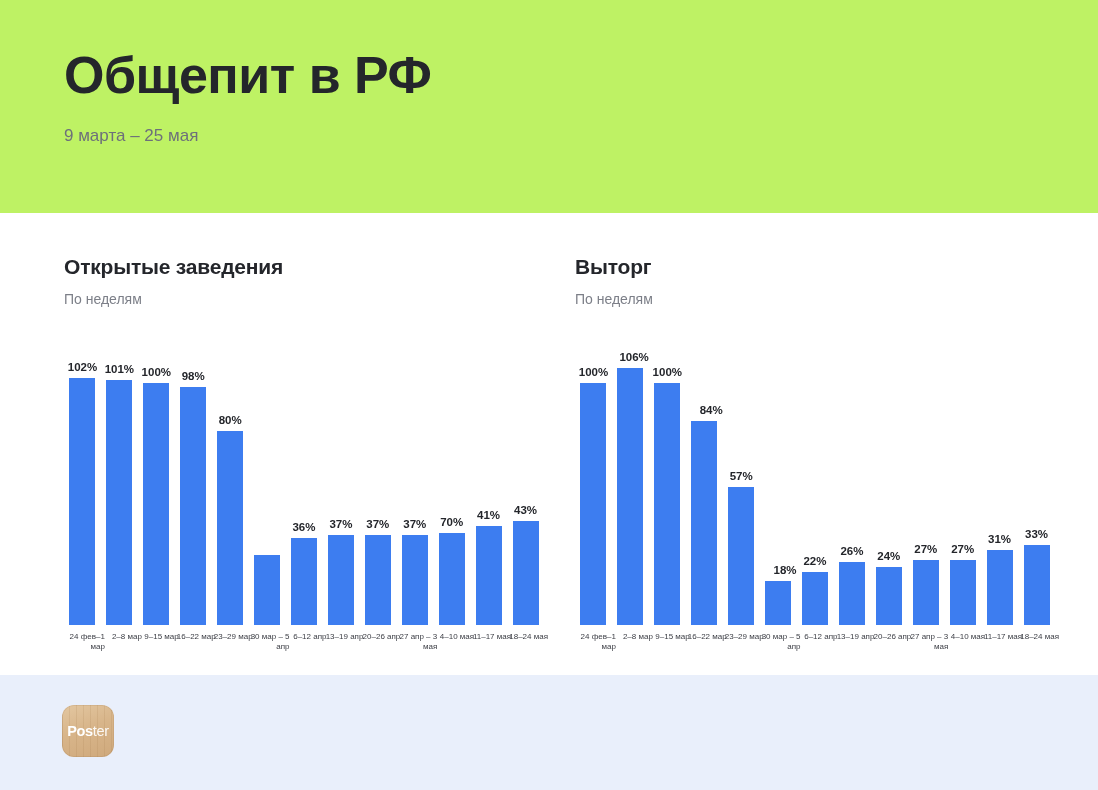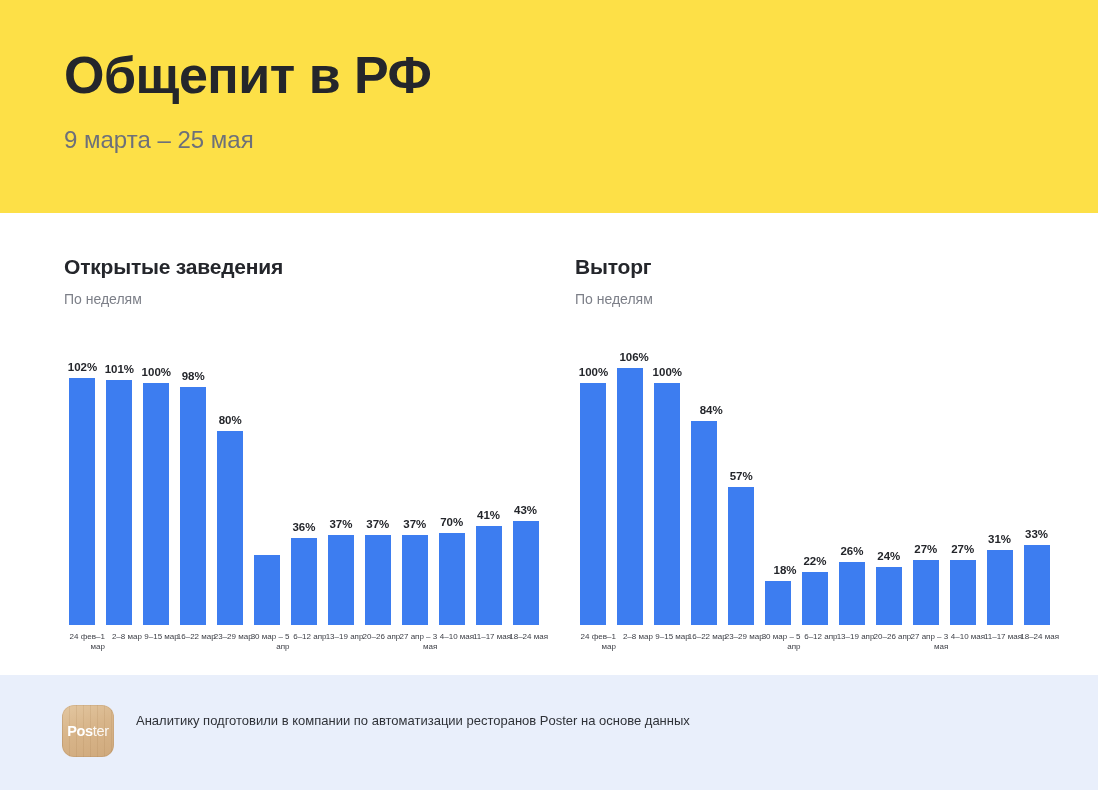--- a/index.html
+++ b/index.html
@@ -19,37 +19,37 @@
     height: 790px;
     background: #ffffff;
   }
 
   
   .header {
     position: absolute;
     left: 0; top: 0;
     width: 1098px;
     height: 213px;
-    background: #fde047;
+    background: #bef264;
   }
   .header-title {
     position: absolute;
     left: 64px;
     top: 47px;
     font-size: 52px;
     font-weight: bold;
     color: #24262b;
     letter-spacing: -0.5px;
     line-height: 1.1;
   }
   .header-subtitle {
     position: absolute;
     left: 64px;
     top: 126px;
-    font-size: 24px;
+    font-size: 17px;
     font-weight: normal;
     color: #6d707a;
     letter-spacing: 0px;
   }
 
   
   .charts {
     position: absolute;
     left: 0;
     top: 213px;
@@ -353,16 +353,15 @@
   </div>
 
   <div class="footer"></div>
   <div class="logo">
     <div class="logo-text">
       <span class="bold">Pos</span>
         <span class="light">ter</span>
     </div>
   </div>
   <div class="footer-text">
-    <span class="footer-line">Аналитику подготовили в компании по автоматизации ресторанов Poster на основе данных</span>
   </div>
 
 </div>
 
 </body></html>

